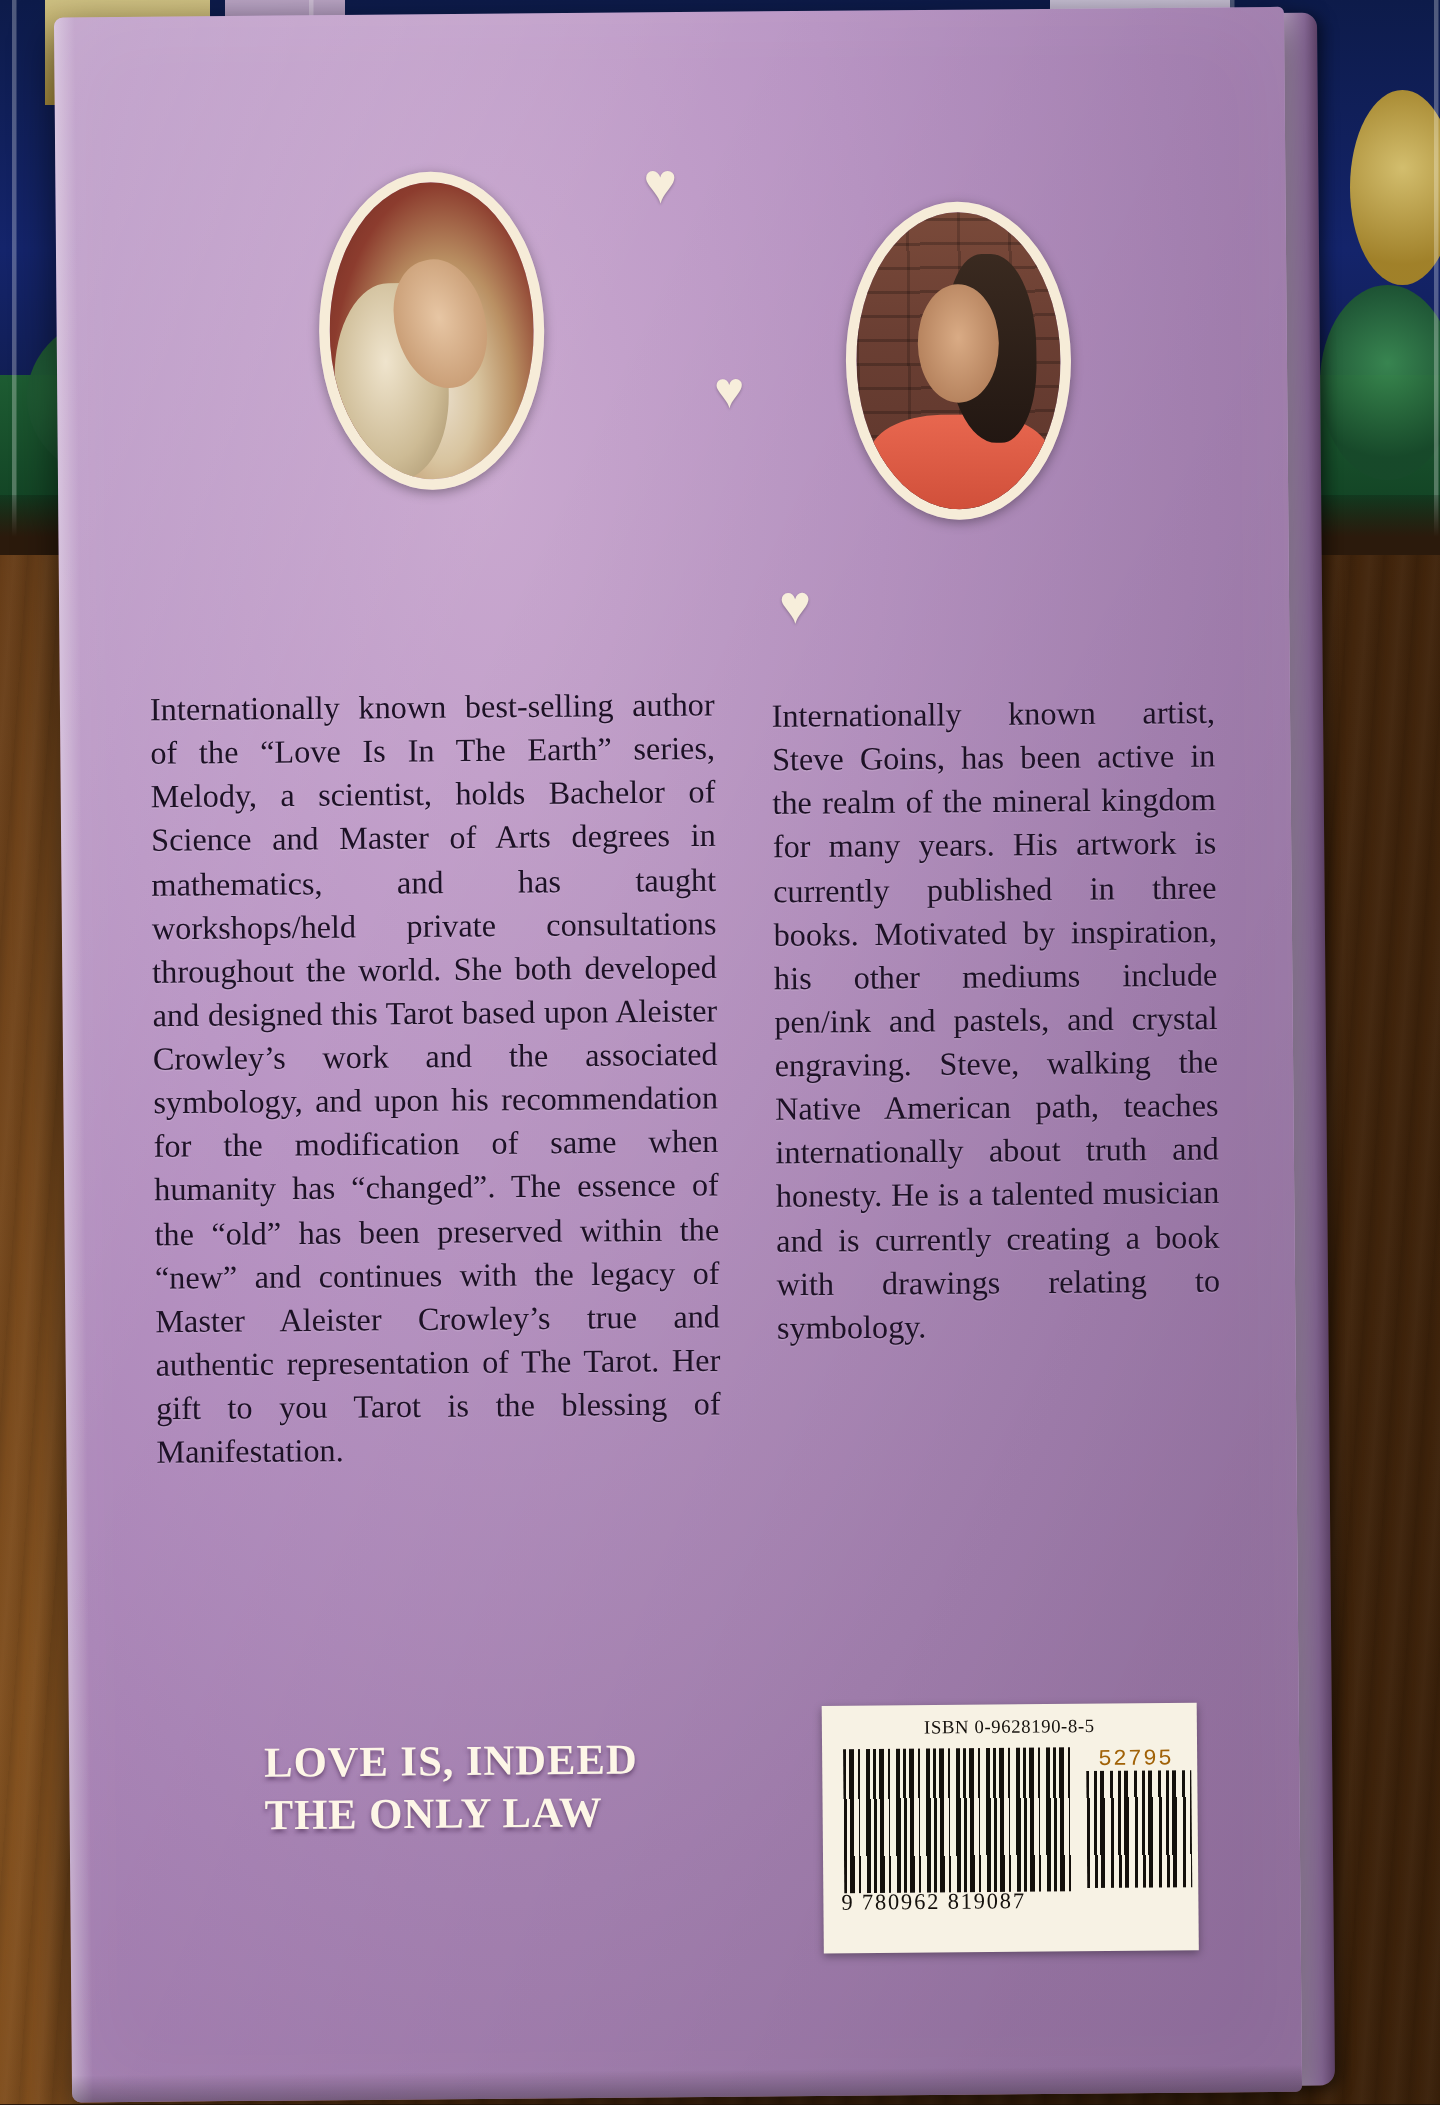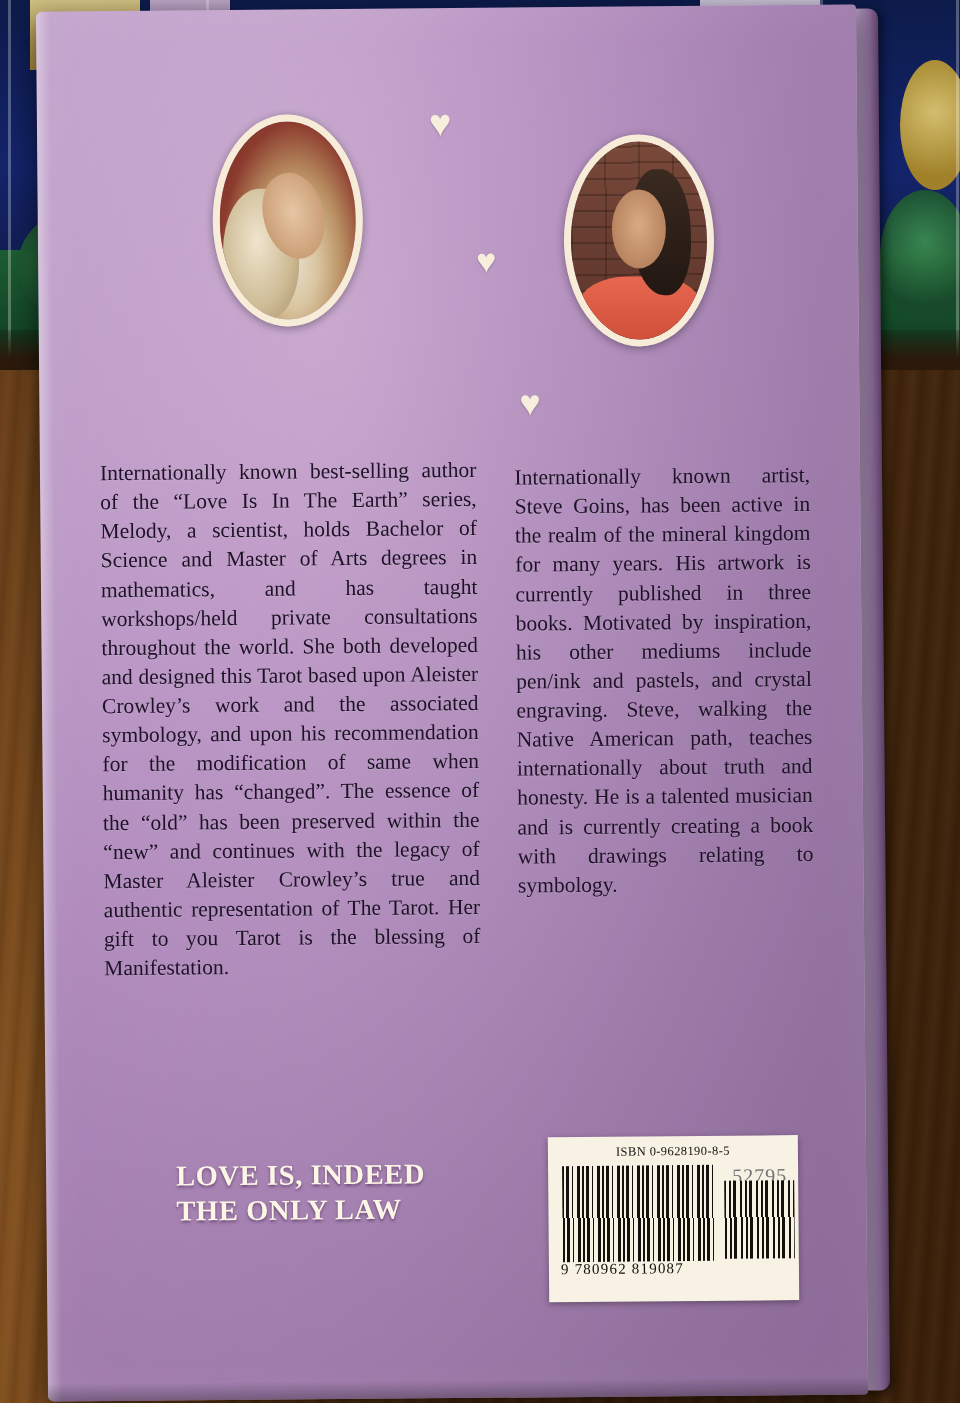--- a/index.html
+++ b/index.html
@@ -282,24 +282,24 @@
     background:
       repeating-linear-gradient(90deg,
         #14100c 0 2px, #f7f2e4 2px 5px,
         #14100c 5px 7px, #f7f2e4 7px 9px,
         #14100c 9px 12px, #f7f2e4 12px 16px);
   }
   .addon-num {
     position: absolute;
     left: 176px;
     top: 0px;
-    font-family: Liberation Serif, serif;
-    font-size: 20px;
+    font-family: Liberation Mono, monospace;
+    font-size: 15px;
     letter-spacing: 1px;
-    color: #737373;
+    color: #a16207;
   }
   .ean-num {
     position: absolute;
     left: 4px;
     bottom: -4px;
     font-family: "Liberation Serif", serif;
     font-size: 15px;
     letter-spacing: 1.2px;
     color: #14100c;
   }

